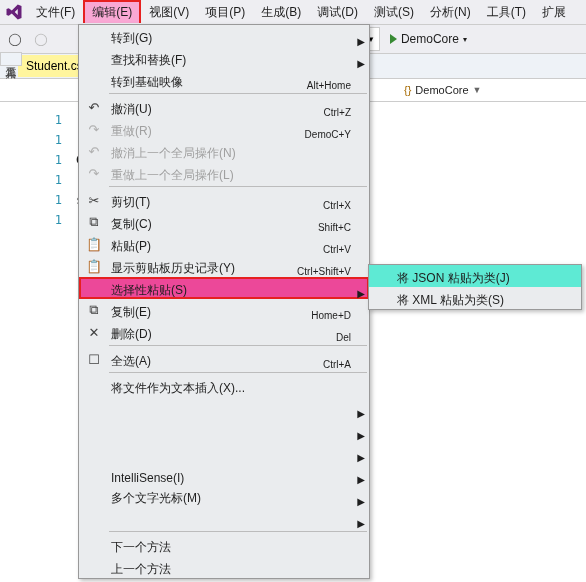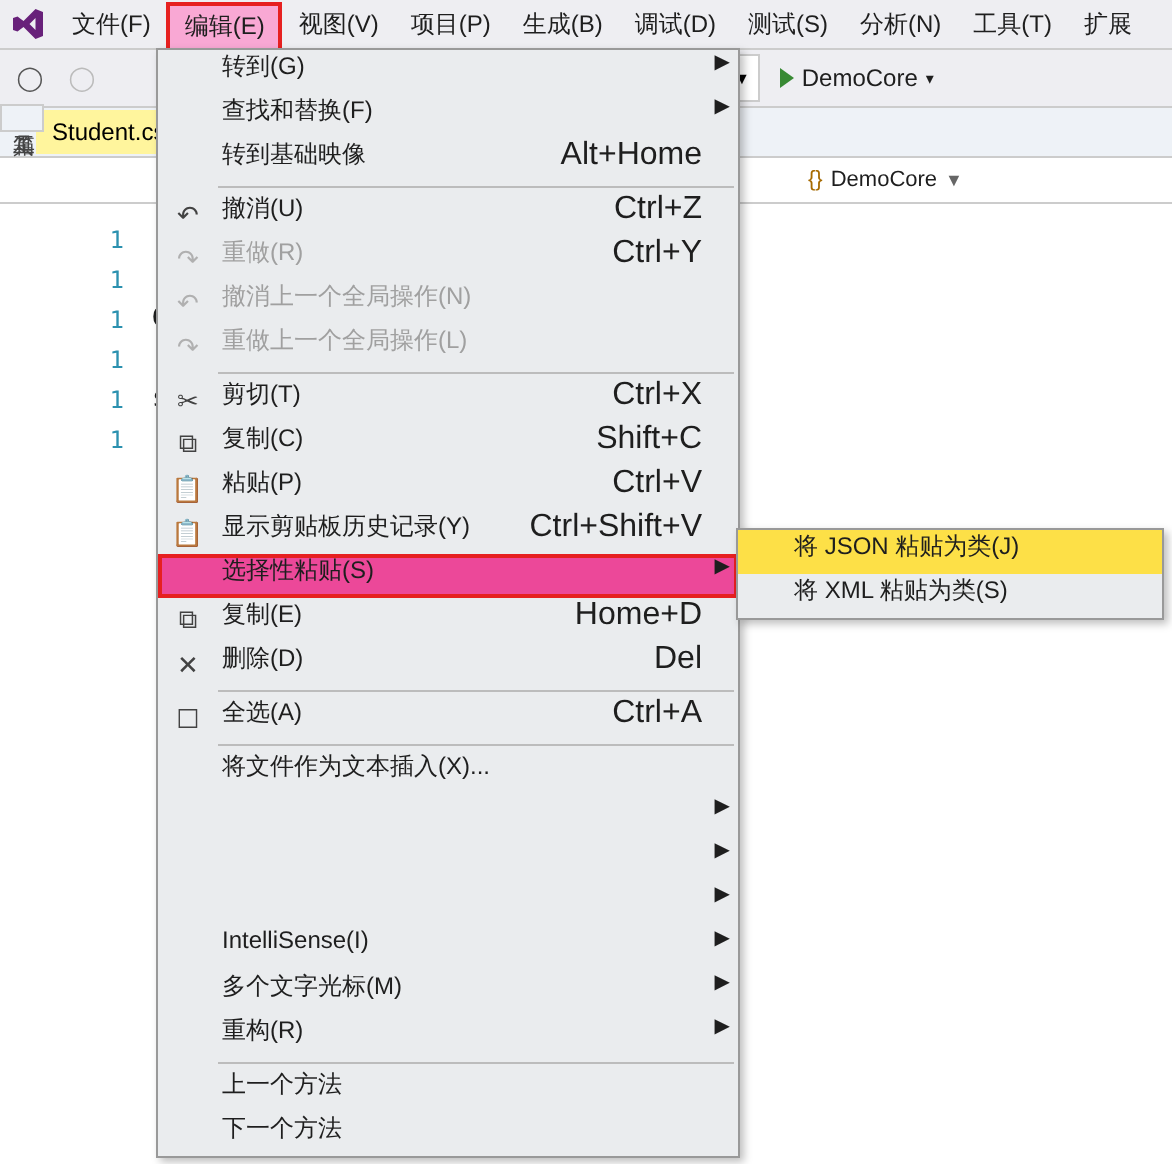--- a/index.html
+++ b/index.html
@@ -1,16 +1,16 @@
 <!DOCTYPE html>
 <html><head>
 <meta charset="utf-8">
 <style>
 html,body{margin:0;padding:0;font-family:"Microsoft YaHei","Segoe UI",sans-serif;font-size:12px;background:#fff;overflow:hidden;width:586px;height:582px}
-.menubar{display:flex;align-items:flex-end;background:#eeeef2;height:24px;border-bottom:1px solid #ccc}
+.menubar{display:flex;align-items:center;background:#eeeef2;height:24px;border-bottom:1px solid #ccc}
 .logo{width:28px;height:24px;display:flex;align-items:center;justify-content:center}
 .logo svg{width:18px;height:18px}
 .mitem{padding:3px 8px;cursor:pointer;color:#1e1e1e}
 .mitem.active{background:#f9a8d4;border:2px solid #e62020;border-bottom:none;margin-top:-1px;padding:2px 7px}
 .toolbar{display:flex;align-items:center;background:#eeeef2;height:28px;border-bottom:1px solid #ccc;padding:0 4px;gap:4px}
 .tbtn{width:22px;height:22px;display:flex;align-items:center;justify-content:center;color:#555}
 .dropdown{display:flex;align-items:center;height:22px;border:1px solid #ccc;background:#fff;padding:0 4px;font-size:11px}
 .play{display:flex;align-items:center;gap:4px;padding:0 6px;color:#1e1e1e}
 .play::before{content:"";border-left:7px solid #388a34;border-top:5px solid transparent;border-bottom:5px solid transparent}
 .tabbar{display:flex;align-items:center;height:24px;background:#eef2f7;border-bottom:1px solid #ccc}
@@ -20,32 +20,32 @@
 .csicon{width:14px;height:14px;background:#68217a;display:inline-block}
 .crumb{display:flex;align-items:center;height:22px;border-bottom:1px solid #ccc;background:#fff;padding-left:18px}
 .crumbItem{display:flex;align-items:center;gap:4px;padding:0 6px;font-size:11px;color:#1e1e1e}
 .crumbItem .drop{color:#666;font-size:9px}
 .nsicon{color:#a66a00}
 .editor{position:relative;margin-left:18px;padding:8px 0 0 8px;font-family:Consolas,monospace;font-size:13px;color:#1e1e1e;background:#fff}
 .gutter{position:absolute;left:0;top:8px;width:44px;text-align:right;color:#2b91af;font-size:12px;line-height:20px;padding-right:6px}
 .codelines{margin-left:50px;line-height:20px}
 .codelines div{height:20px}
 .menu{position:absolute;top:24px;left:78px;background:#eaecee;border:1px solid #999;box-shadow:2px 2px 4px rgba(0,0,0,.25);width:290px;z-index:10}
-.mi{display:flex;align-items:flex-start;height:22px;padding:0 18px 0 4px;position:relative;color:#1e1e1e}
+.mi{display:flex;align-items:flex-end;height:22px;padding:0 18px 0 4px;position:relative;color:#1e1e1e}
 .mi .ic{width:22px;height:22px;display:flex;align-items:center;justify-content:center;margin-right:6px;font-size:13px;color:#424242}
 .mi .lbl{flex:1}
-.mi .sc{color:#1e1e1e;font-size:16px}
+.mi .sc{color:#1e1e1e;font-size:10px}
 .mi .arr{position:absolute;right:4px;font-size:10px;color:#1e1e1e}
 .mi.hl{background:#ec4899;outline:2px solid #e62020;outline-offset:-2px}
 .mi.dis{color:#a0a0a0}
 .mi.dis .ic{color:#b0b0b0}
 .sep{height:1px;background:#bcbcbc;margin:2px 2px 2px 30px}
 .submenu{position:absolute;top:264px;left:368px;background:#eaecee;border:1px solid #999;box-shadow:2px 2px 4px rgba(0,0,0,.25);width:212px;z-index:11}
 .submenu .mi{padding-left:28px}
-.submenu .mi.hl2{background:#fde047}
+.submenu .mi.hl2{background:#5eead4}
 </style>
 </head>
 <body>
 
 <div class="menubar">
   <div class="logo">
     <svg viewBox="0 0 24 24">
         <path fill="#68217a" d="M17 2l5 2v16l-5 2-8-8-4 3-3-1V8l3-1 4 3 8-8zm0 6l-4 4 4 4V8z"></path>
       </svg>
   </div>
@@ -131,21 +131,21 @@
     </div>
   <div class="sep"></div>
   <div class="mi">
       <span class="ic">↶</span>
       <span class="lbl">撤消(U)</span>
       <span class="sc">Ctrl+Z</span>
     </div>
   <div class="mi dis">
       <span class="ic">↷</span>
       <span class="lbl">重做(R)</span>
-      <span class="sc">Ctrl+Y</span>
+      <span class="sc">DemoC+Y</span>
     </div>
   <div class="mi dis">
       <span class="ic">↶</span>
       <span class="lbl">撤消上一个全局操作(N)</span>
     </div>
   <div class="mi dis">
       <span class="ic">↷</span>
       <span class="lbl">重做上一个全局操作(L)</span>
     </div>
   <div class="sep"></div>
@@ -212,31 +212,30 @@
       <span class="lbl">IntelliSense(I)</span>
       <span class="arr">▶</span>
     </div>
   <div class="mi">
       <span class="ic"></span>
       <span class="lbl">多个文字光标(M)</span>
       <span class="arr">▶</span>
     </div>
   <div class="mi">
       <span class="ic"></span>
-      <span class="lbl">重构(R)</span>
-      <span class="arr">▶</span>
-    </div>
-  <div class="sep"></div>
+      <span class="arr">▶</span>
+    </div>
+  <div class="sep"></div>
+  <div class="mi">
+      <span class="ic"></span>
+      <span class="lbl">下一个方法</span>
+    </div>
   <div class="mi">
       <span class="ic"></span>
       <span class="lbl">上一个方法</span>
-    </div>
-  <div class="mi">
-      <span class="ic"></span>
-      <span class="lbl">下一个方法</span>
     </div>
 </div>
 
 <div class="submenu">
   <div class="mi hl2">
       <span class="lbl">将 JSON 粘贴为类(J)</span>
     </div>
   <div class="mi">
       <span class="lbl">将 XML 粘贴为类(S)</span>
     </div>

